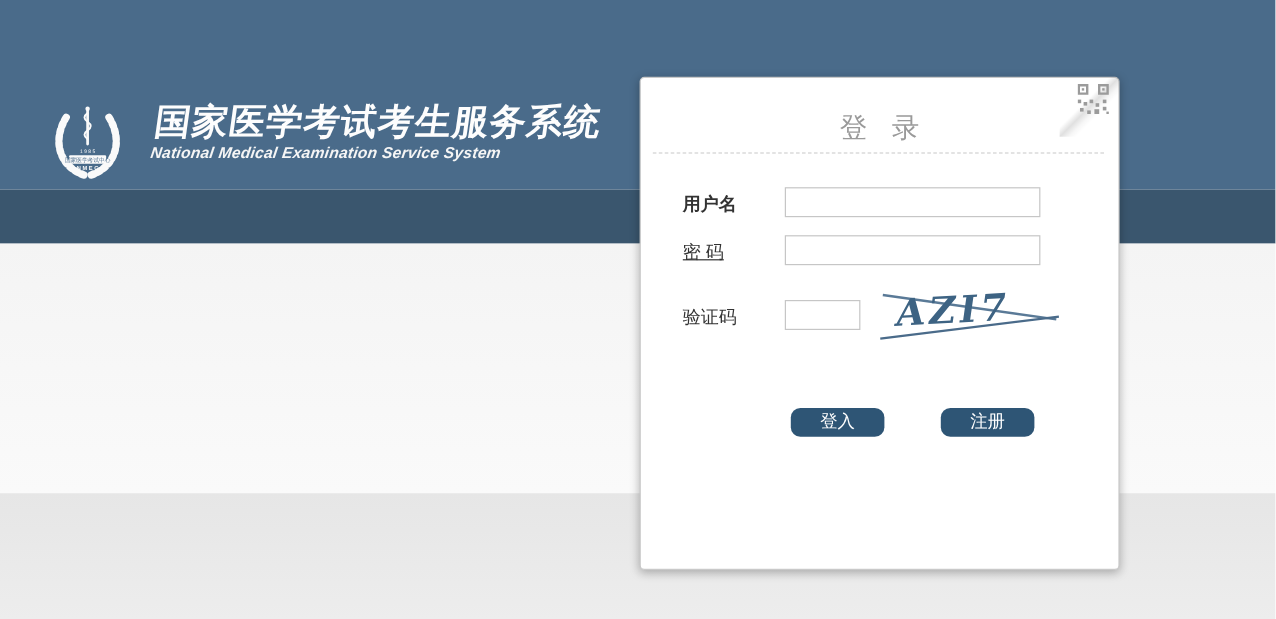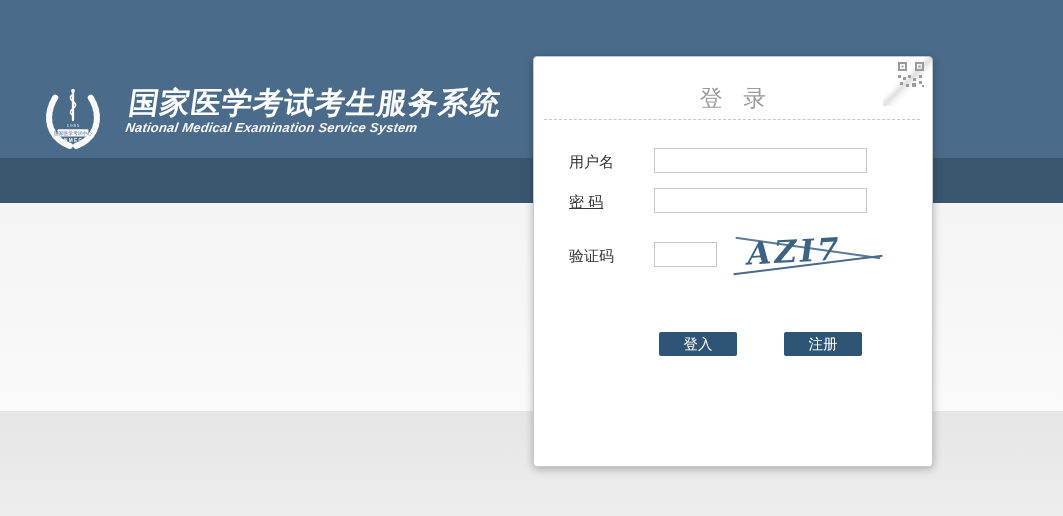--- a/index.html
+++ b/index.html
@@ -17,54 +17,54 @@
               background:linear-gradient(#e6e6e6, #ededed); }
 
   
   .brand { position:absolute; left:40px; top:86px; display:flex; align-items:flex-start; }
   .emblem { width:66px; height:66px; flex:0 0 auto; }
   .brand-text { margin-left:22px; transform:skewX(-8deg); }
   .app-title { color:#fdfdfd; font-size:30px; font-weight:bold; letter-spacing:1px; line-height:34px; }
   .app-subtitle { color:#f5f5f5; font-size:13px; font-weight:bold; font-style:italic; letter-spacing:0.2px; }
 
   
-  .login-card { position:absolute; left:533px; top:56px; width:400px; height:411px;
+  .login-card { position:absolute; left:533px; top:64px; width:400px; height:411px;
                 background:#fff; border:1px solid #c9c9c9; border-radius:4px;
                 box-shadow:0 2px 8px rgba(0,0,0,0.28);padding-left:26px; }
 
   .qr-corner { position:absolute; top:-1px; right:-1px; width:50px; height:50px;
                border-top-right-radius:4px; overflow:hidden; cursor:pointer;
                background:linear-gradient(135deg, rgba(255,255,255,0) 42%, rgba(0,0,0,0.12) 50%, rgba(0,0,0,0.03) 58%, rgba(255,255,255,0) 64%); }
   .qr-corner svg { position:absolute; top:6px; right:7px; }
 
   .login-title { position:absolute; left:0; top:26px; width:100%; text-align:center;
                  color:#9a9a9a; font-size:23px; letter-spacing:7px; padding-left:7px; }
   .divider { position:absolute; left:10px; right:12px; top:62px; border-top:1px dashed #c8c8c8; }
 
   .f-label { position:absolute; left:35px; color:#333; font-size:15px; width:80px; }
   .f-input { position:absolute; left:120px; width:213px; height:25px; border:1px solid #c6c6c6;
              background:#fff; font-size:14px; padding:0 5px; color:#333; border-radius:0; outline:none; }
-  .row1-label { top:96px; } .row1-input { top:91px; }
+  .row1-label { top:96px;font-weight:bold; } .row1-input { top:91px; }
   .row2-label { top:136px;text-decoration:underline; } .row2-input { top:131px; }
   .row3-label { top:190px; } .row3-input { top:185px; width:63px; }
 
   .captcha { position:absolute; left:203px; top:174px; width:142px; height:50px; cursor:pointer; }
   .captcha-text { position:absolute; left:10px; top:2px; font-family:"DejaVu Serif", serif;
                   font-style:italic; font-weight:bold; font-size:31px; color:#3d6383;
                   letter-spacing:3px; transform:rotate(-3deg); white-space:nowrap; }
   .cap-line1 { position:absolute; left:-4px; top:33px; width:150px; height:2px; background:#4a6b8a; transform:rotate(-7deg); }
   .cap-line2 { position:absolute; left:-2px; top:16px; width:146px; height:1.5px; background:#5a7a97; transform:rotate(8deg); }
 
   .links-row { position:absolute; left:122px; top:242px; font-size:14.5px; white-space:nowrap; }
   .links-row a { color:#336688; text-decoration:none; cursor:pointer; }
   .link-gap { display:inline-block; width:12px; }
 
   .btn { position:absolute; top:275px; width:78px; height:24px; background:#2e5575; color:#fff;
          border:none; font-size:14.5px; font-family:"Liberation Sans", sans-serif;
-         border-radius:2px; cursor:pointer; line-height:24px; text-align:center; }
+         border-radius:8px; cursor:pointer; line-height:24px; text-align:center; }
   .btn-login { left:125px; }
   .btn-register { left:214px;margin-left:36px; }
 
   .copyright { position:absolute; right:13px; bottom:7px; color:#9b9b9b; font-size:13.5px; }
 </style>
 </head>
 <body>
 
 <div class="page">
 

